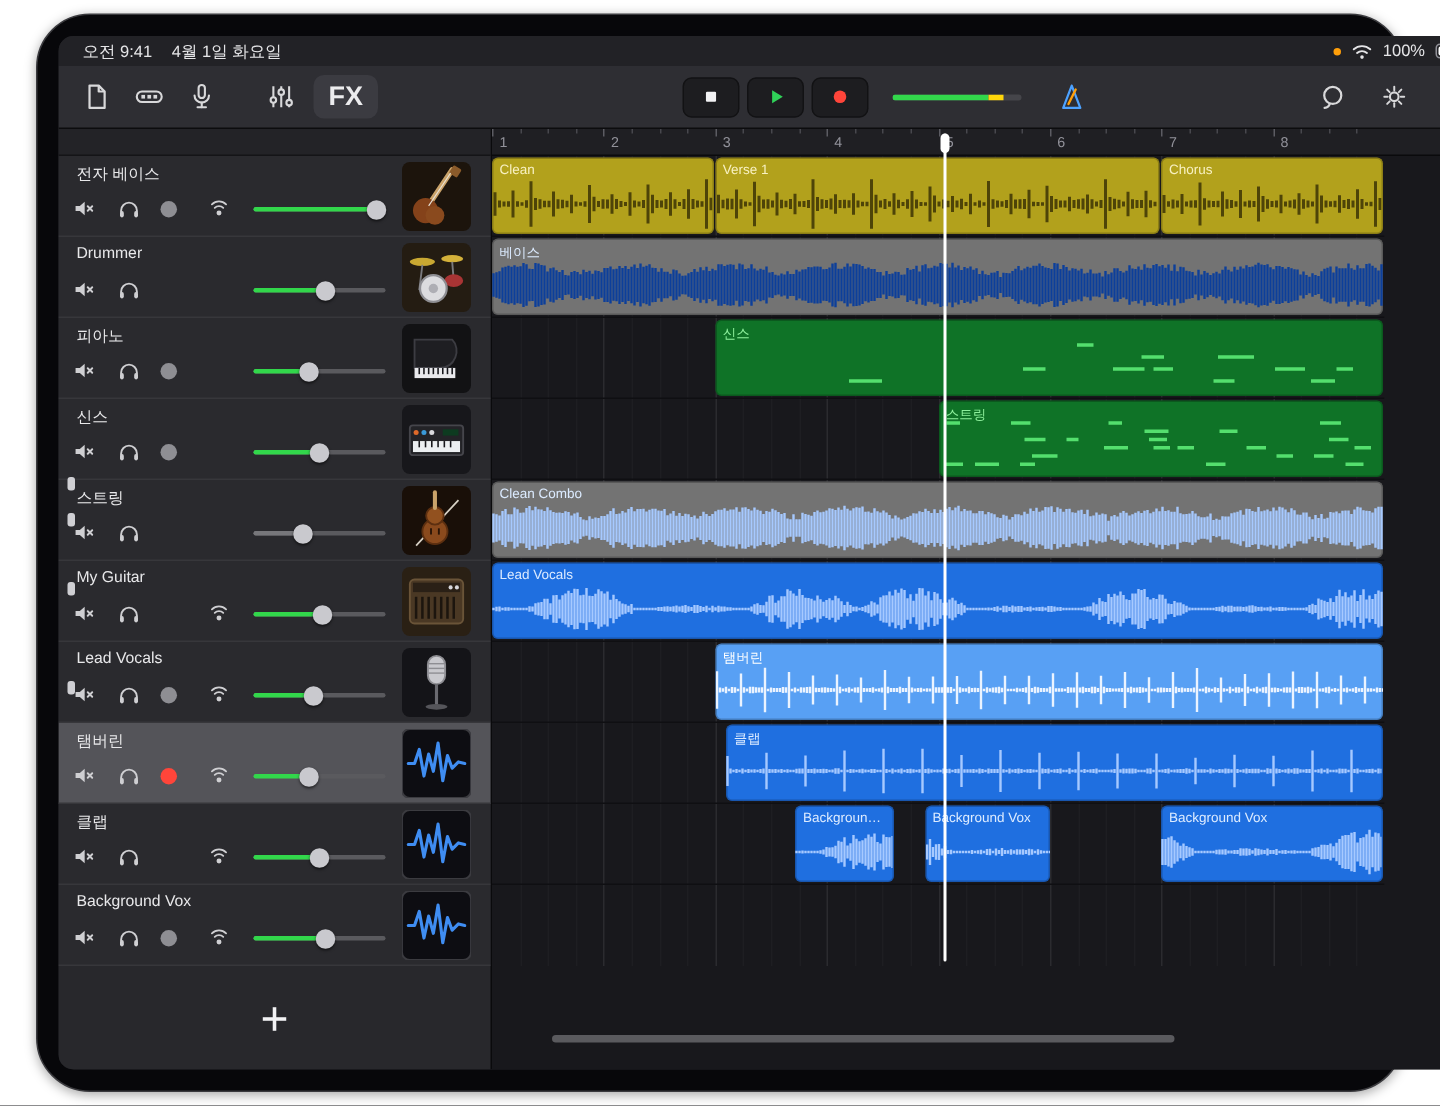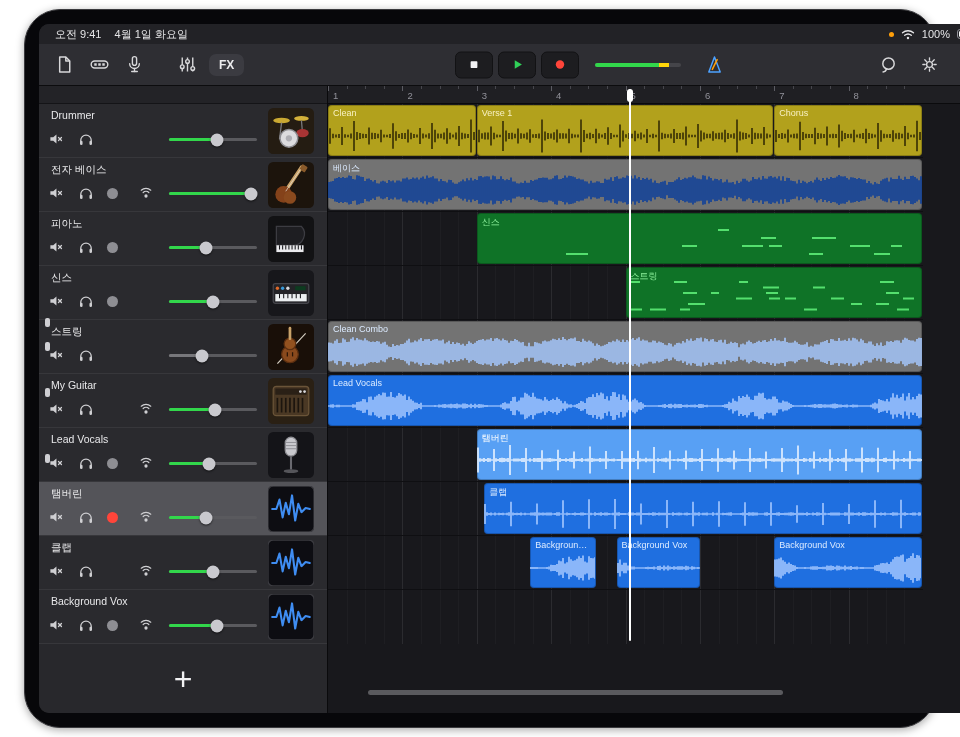--- a/index.html
+++ b/index.html
@@ -25,21 +25,21 @@
   .batt::before{content:'';position:absolute;inset:1px;background:#fff;border-radius:1.5px;}
   .batt::after{content:'';position:absolute;right:-3.5px;top:2.5px;width:2px;height:4px;background:#93939a;}
   
   .toolbar{position:absolute;top:20px;left:0;right:0;height:42px;background:#2e2e33;
            border-bottom:1px solid #0c0c0e;}
   .tbtn{background:none;border:none;padding:0;width:26px;height:26px;display:flex;
         align-items:center;justify-content:center;cursor:pointer;}
   .tbtn svg{width:21px;height:21px;}
   .tb-left{position:absolute;left:12px;top:0;height:100%;display:flex;align-items:center;gap:9px;}
   .gap-l{margin-left:18px;}
-  .fx{color:#ececee;font-size:12px;font-weight:bold;background:#3b3b41;border:none;
+  .fx{color:#ececee;font-size:18px;font-weight:bold;background:#3b3b41;border:none;
       border-radius:7px;padding:4px 10px;cursor:pointer;}
   .transport{position:absolute;left:50%;top:50%;transform:translate(-50%,-50%);display:flex;gap:5px;}
   .tp{width:38px;height:27px;border-radius:6px;background:#1d1d20;border:1px solid #121214;
       display:flex;align-items:center;justify-content:center;padding:0;cursor:pointer;}
   .tp svg{width:18px;height:18px;}
   .outslider{position:absolute;left:calc(50% + 78px);top:50%;transform:translateY(-50%);
              width:86px;height:4px;border-radius:2px;background:#45454a;display:flex;overflow:hidden;}
   .osfill{width:74%;height:100%;background:var(--slider-green);}
   .ostip{width:12%;height:100%;background:#ffd60a;}
   .metro{position:absolute;left:calc(50% + 184px);top:50%;transform:translateY(-50%);}
@@ -213,20 +213,53 @@
           </svg>
         </button>
       </div>
     </div>
 
     <div class="main">
       <div class="headers">
         <div class="hspacer"></div>
         <div id="headerRows">
             <div class="hrow">
+              <span class="tname">전자 베이스</span>
+    <div class="hctrls">
+      <button class="hic s1"><svg viewBox="0 0 24 24">
+    <polygon points="4.5,9.8 8.3,9.8 12.6,6 12.6,18 8.3,14.2 4.5,14.2" fill="#cfcfd2"></polygon>
+    <line x1="15.3" y1="10" x2="19.3" y2="14" stroke="#cfcfd2" stroke-width="1.7" stroke-linecap="round"></line>
+    <line x1="19.3" y1="10" x2="15.3" y2="14" stroke="#cfcfd2" stroke-width="1.7" stroke-linecap="round"></line>
+                  </svg></button>
+      <button class="hic s2"><svg viewBox="0 0 24 24">
+    <path d="M5 15v-1.2a7 7 0 0 1 14 0V15" stroke="#cfcfd2" stroke-width="1.7" fill="none" stroke-linecap="round"></path>
+    <rect x="4" y="14.3" width="3.4" height="5.6" rx="1.6" fill="#cfcfd2"></rect>
+    <rect x="16.6" y="14.3" width="3.4" height="5.6" rx="1.6" fill="#cfcfd2"></rect>
+                  </svg></button>
+      <span class="recdot gray"></span>
+      <button class="hic s4"><svg viewBox="0 0 24 24">
+    <circle cx="12" cy="16" r="2.2" fill="#cfcfd2"></circle>
+    <path d="M8.2 11.4a5.4 5.4 0 0 1 7.6 0" stroke="#cfcfd2" stroke-width="1.6" fill="none" stroke-linecap="round"></path>
+    <path d="M5.7 8.3a9 9 0 0 1 12.6 0" stroke="#cfcfd2" stroke-width="1.6" fill="none" stroke-linecap="round"></path>
+                  </svg></button>
+      <div class="vslider">
+        <div class="vfill" style="width:93%"></div>
+        <div class="vknob" style="left:93%"></div>
+      </div>
+    </div>
+    <div class="inst"><svg viewBox="0 0 44 44">
+    <rect width="44" height="44" rx="5" fill="#1c140c"></rect>
+    <line x1="32" y1="5" x2="18" y2="26" stroke="#caa36a" stroke-width="3.4" stroke-linecap="round"></line>
+    <rect x="31" y="3" width="6" height="6" rx="1" fill="#8a5a2a" transform="rotate(32 34 6)"></rect>
+    <circle cx="15" cy="31" r="8" fill="#84421a"></circle>
+                  <circle cx="21" cy="34" r="6" fill="#8a4a1e"></circle>
+    <line x1="31" y1="7" x2="17" y2="28" stroke="#e8e2d8" stroke-width="0.7"></line>
+                </svg></div>
+            </div>
+            <div class="hrow">
               <span class="tname">Drummer</span>
     <div class="hctrls">
       <button class="hic s1"><svg viewBox="0 0 24 24">
     <polygon points="4.5,9.8 8.3,9.8 12.6,6 12.6,18 8.3,14.2 4.5,14.2" fill="#cfcfd2"></polygon>
     <line x1="15.3" y1="10" x2="19.3" y2="14" stroke="#cfcfd2" stroke-width="1.7" stroke-linecap="round"></line>
     <line x1="19.3" y1="10" x2="15.3" y2="14" stroke="#cfcfd2" stroke-width="1.7" stroke-linecap="round"></line>
                   </svg></button>
       <button class="hic s2"><svg viewBox="0 0 24 24">
     <path d="M5 15v-1.2a7 7 0 0 1 14 0V15" stroke="#cfcfd2" stroke-width="1.7" fill="none" stroke-linecap="round"></path>
     <rect x="4" y="14.3" width="3.4" height="5.6" rx="1.6" fill="#cfcfd2"></rect>
@@ -240,53 +273,20 @@
     </div>
     <div class="inst"><svg viewBox="0 0 44 44">
     <rect width="44" height="44" rx="5" fill="#241c12"></rect>
     <ellipse cx="13" cy="12" rx="8" ry="2.6" fill="#c9a832"></ellipse>
                   <line x1="13" y1="14" x2="11" y2="30" stroke="#7a7a7e" stroke-width="1.2"></line>
     <ellipse cx="32" cy="10" rx="7" ry="2.3" fill="#d4b13a"></ellipse>
                   <line x1="32" y1="12" x2="33" y2="24" stroke="#7a7a7e" stroke-width="1.2"></line>
     <ellipse cx="33" cy="24" rx="6" ry="4" fill="#a83434"></ellipse>
     <circle cx="20" cy="29" r="8.5" fill="#dcdcdf" stroke="#8e8e93" stroke-width="1.4"></circle>
     <circle cx="20" cy="29" r="3" fill="#aeaeb4"></circle>
-                </svg></div>
-            </div>
-            <div class="hrow">
-              <span class="tname">전자 베이스</span>
-    <div class="hctrls">
-      <button class="hic s1"><svg viewBox="0 0 24 24">
-    <polygon points="4.5,9.8 8.3,9.8 12.6,6 12.6,18 8.3,14.2 4.5,14.2" fill="#cfcfd2"></polygon>
-    <line x1="15.3" y1="10" x2="19.3" y2="14" stroke="#cfcfd2" stroke-width="1.7" stroke-linecap="round"></line>
-    <line x1="19.3" y1="10" x2="15.3" y2="14" stroke="#cfcfd2" stroke-width="1.7" stroke-linecap="round"></line>
-                  </svg></button>
-      <button class="hic s2"><svg viewBox="0 0 24 24">
-    <path d="M5 15v-1.2a7 7 0 0 1 14 0V15" stroke="#cfcfd2" stroke-width="1.7" fill="none" stroke-linecap="round"></path>
-    <rect x="4" y="14.3" width="3.4" height="5.6" rx="1.6" fill="#cfcfd2"></rect>
-    <rect x="16.6" y="14.3" width="3.4" height="5.6" rx="1.6" fill="#cfcfd2"></rect>
-                  </svg></button>
-      <span class="recdot gray"></span>
-      <button class="hic s4"><svg viewBox="0 0 24 24">
-    <circle cx="12" cy="16" r="2.2" fill="#cfcfd2"></circle>
-    <path d="M8.2 11.4a5.4 5.4 0 0 1 7.6 0" stroke="#cfcfd2" stroke-width="1.6" fill="none" stroke-linecap="round"></path>
-    <path d="M5.7 8.3a9 9 0 0 1 12.6 0" stroke="#cfcfd2" stroke-width="1.6" fill="none" stroke-linecap="round"></path>
-                  </svg></button>
-      <div class="vslider">
-        <div class="vfill" style="width:93%"></div>
-        <div class="vknob" style="left:93%"></div>
-      </div>
-    </div>
-    <div class="inst"><svg viewBox="0 0 44 44">
-    <rect width="44" height="44" rx="5" fill="#1c140c"></rect>
-    <line x1="32" y1="5" x2="18" y2="26" stroke="#caa36a" stroke-width="3.4" stroke-linecap="round"></line>
-    <rect x="31" y="3" width="6" height="6" rx="1" fill="#8a5a2a" transform="rotate(32 34 6)"></rect>
-    <circle cx="15" cy="31" r="8" fill="#84421a"></circle>
-                  <circle cx="21" cy="34" r="6" fill="#8a4a1e"></circle>
-    <line x1="31" y1="7" x2="17" y2="28" stroke="#e8e2d8" stroke-width="0.7"></line>
                 </svg></div>
             </div>
             <div class="hrow">
               <span class="tname">피아노</span>
     <div class="hctrls">
       <button class="hic s1"><svg viewBox="0 0 24 24">
     <polygon points="4.5,9.8 8.3,9.8 12.6,6 12.6,18 8.3,14.2 4.5,14.2" fill="#cfcfd2"></polygon>
     <line x1="15.3" y1="10" x2="19.3" y2="14" stroke="#cfcfd2" stroke-width="1.7" stroke-linecap="round"></line>
     <line x1="19.3" y1="10" x2="15.3" y2="14" stroke="#cfcfd2" stroke-width="1.7" stroke-linecap="round"></line>
                   </svg></button>

